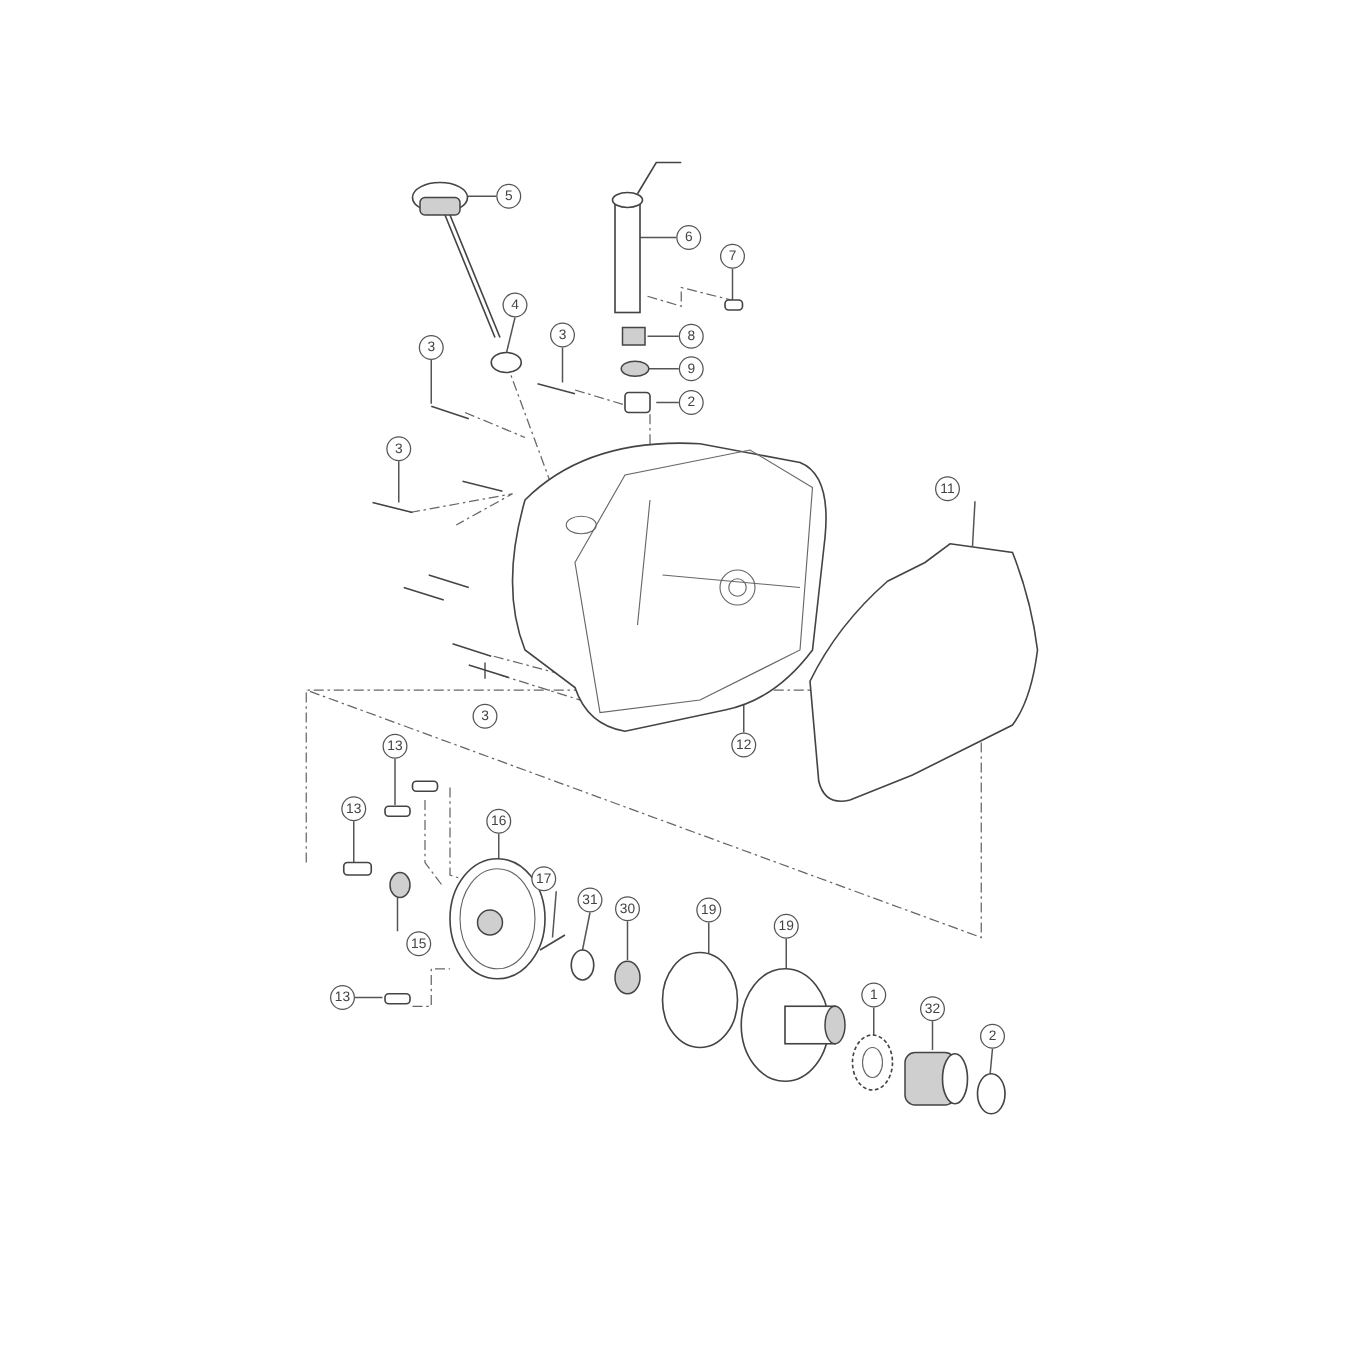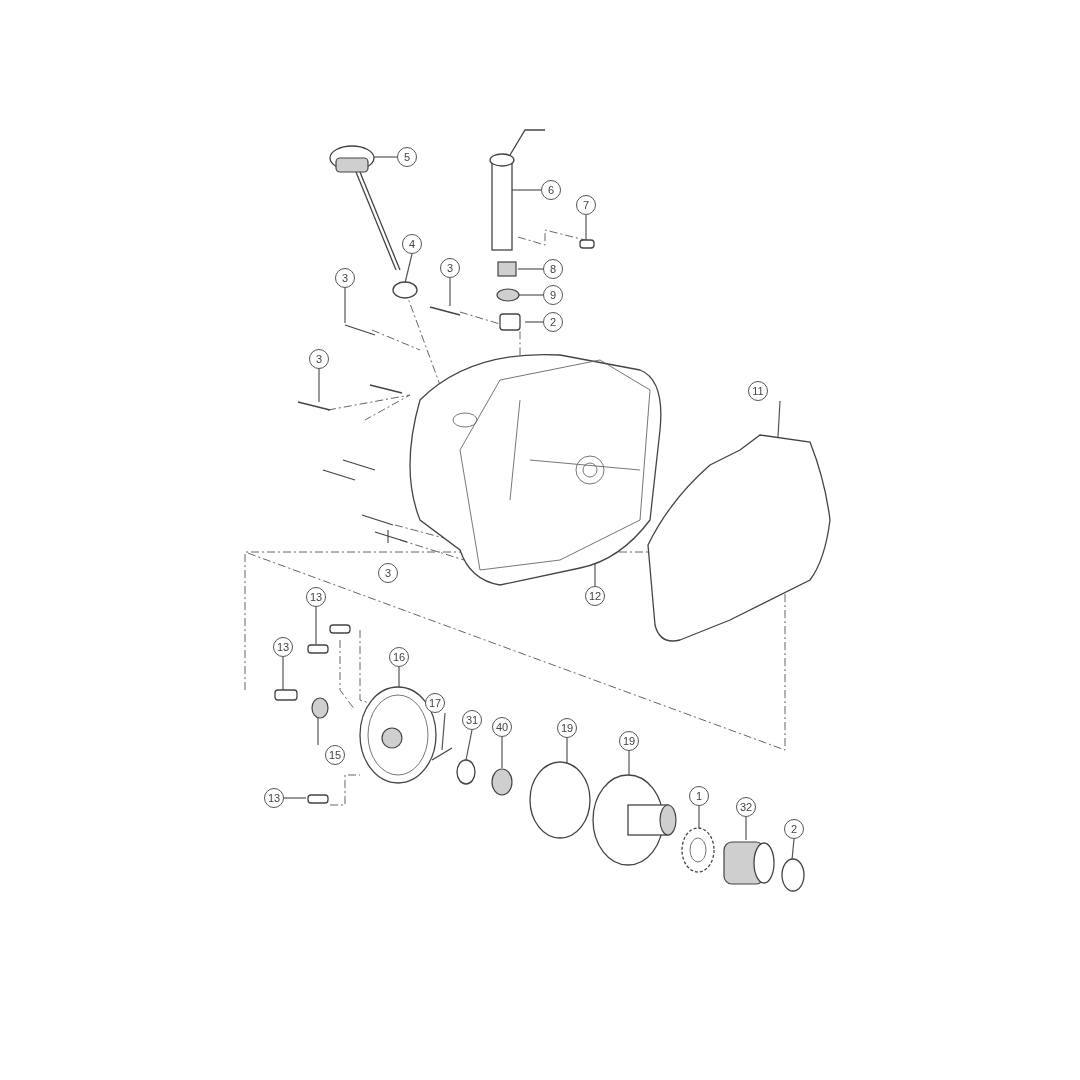--- a/index.html
+++ b/index.html
@@ -147,20 +147,20 @@
 <div class="callout" style="left:543px;top:312px">2</div>
 <div class="callout" style="left:309px;top:349px">3</div>
 <div class="callout" style="left:748px;top:381px">11</div>
 <div class="callout" style="left:378px;top:563px">3</div>
 <div class="callout" style="left:585px;top:586px">12</div>
 <div class="callout" style="left:306px;top:587px">13</div>
 <div class="callout" style="left:273px;top:637px">13</div>
 <div class="callout" style="left:389px;top:647px">16</div>
 <div class="callout" style="left:425px;top:693px">17</div>
 <div class="callout" style="left:462px;top:710px">31</div>
-<div class="callout" style="left:492px;top:717px">40</div>
+<div class="callout" style="left:492px;top:717px">30</div>
 <div class="callout" style="left:557px;top:718px">19</div>
 <div class="callout" style="left:619px;top:731px">19</div>
 <div class="callout" style="left:325px;top:745px">15</div>
 <div class="callout" style="left:689px;top:786px">1</div>
 <div class="callout" style="left:264px;top:788px">13</div>
 <div class="callout" style="left:736px;top:797px">32</div>
 <div class="callout" style="left:784px;top:819px">2</div>
 
 </body></html>

